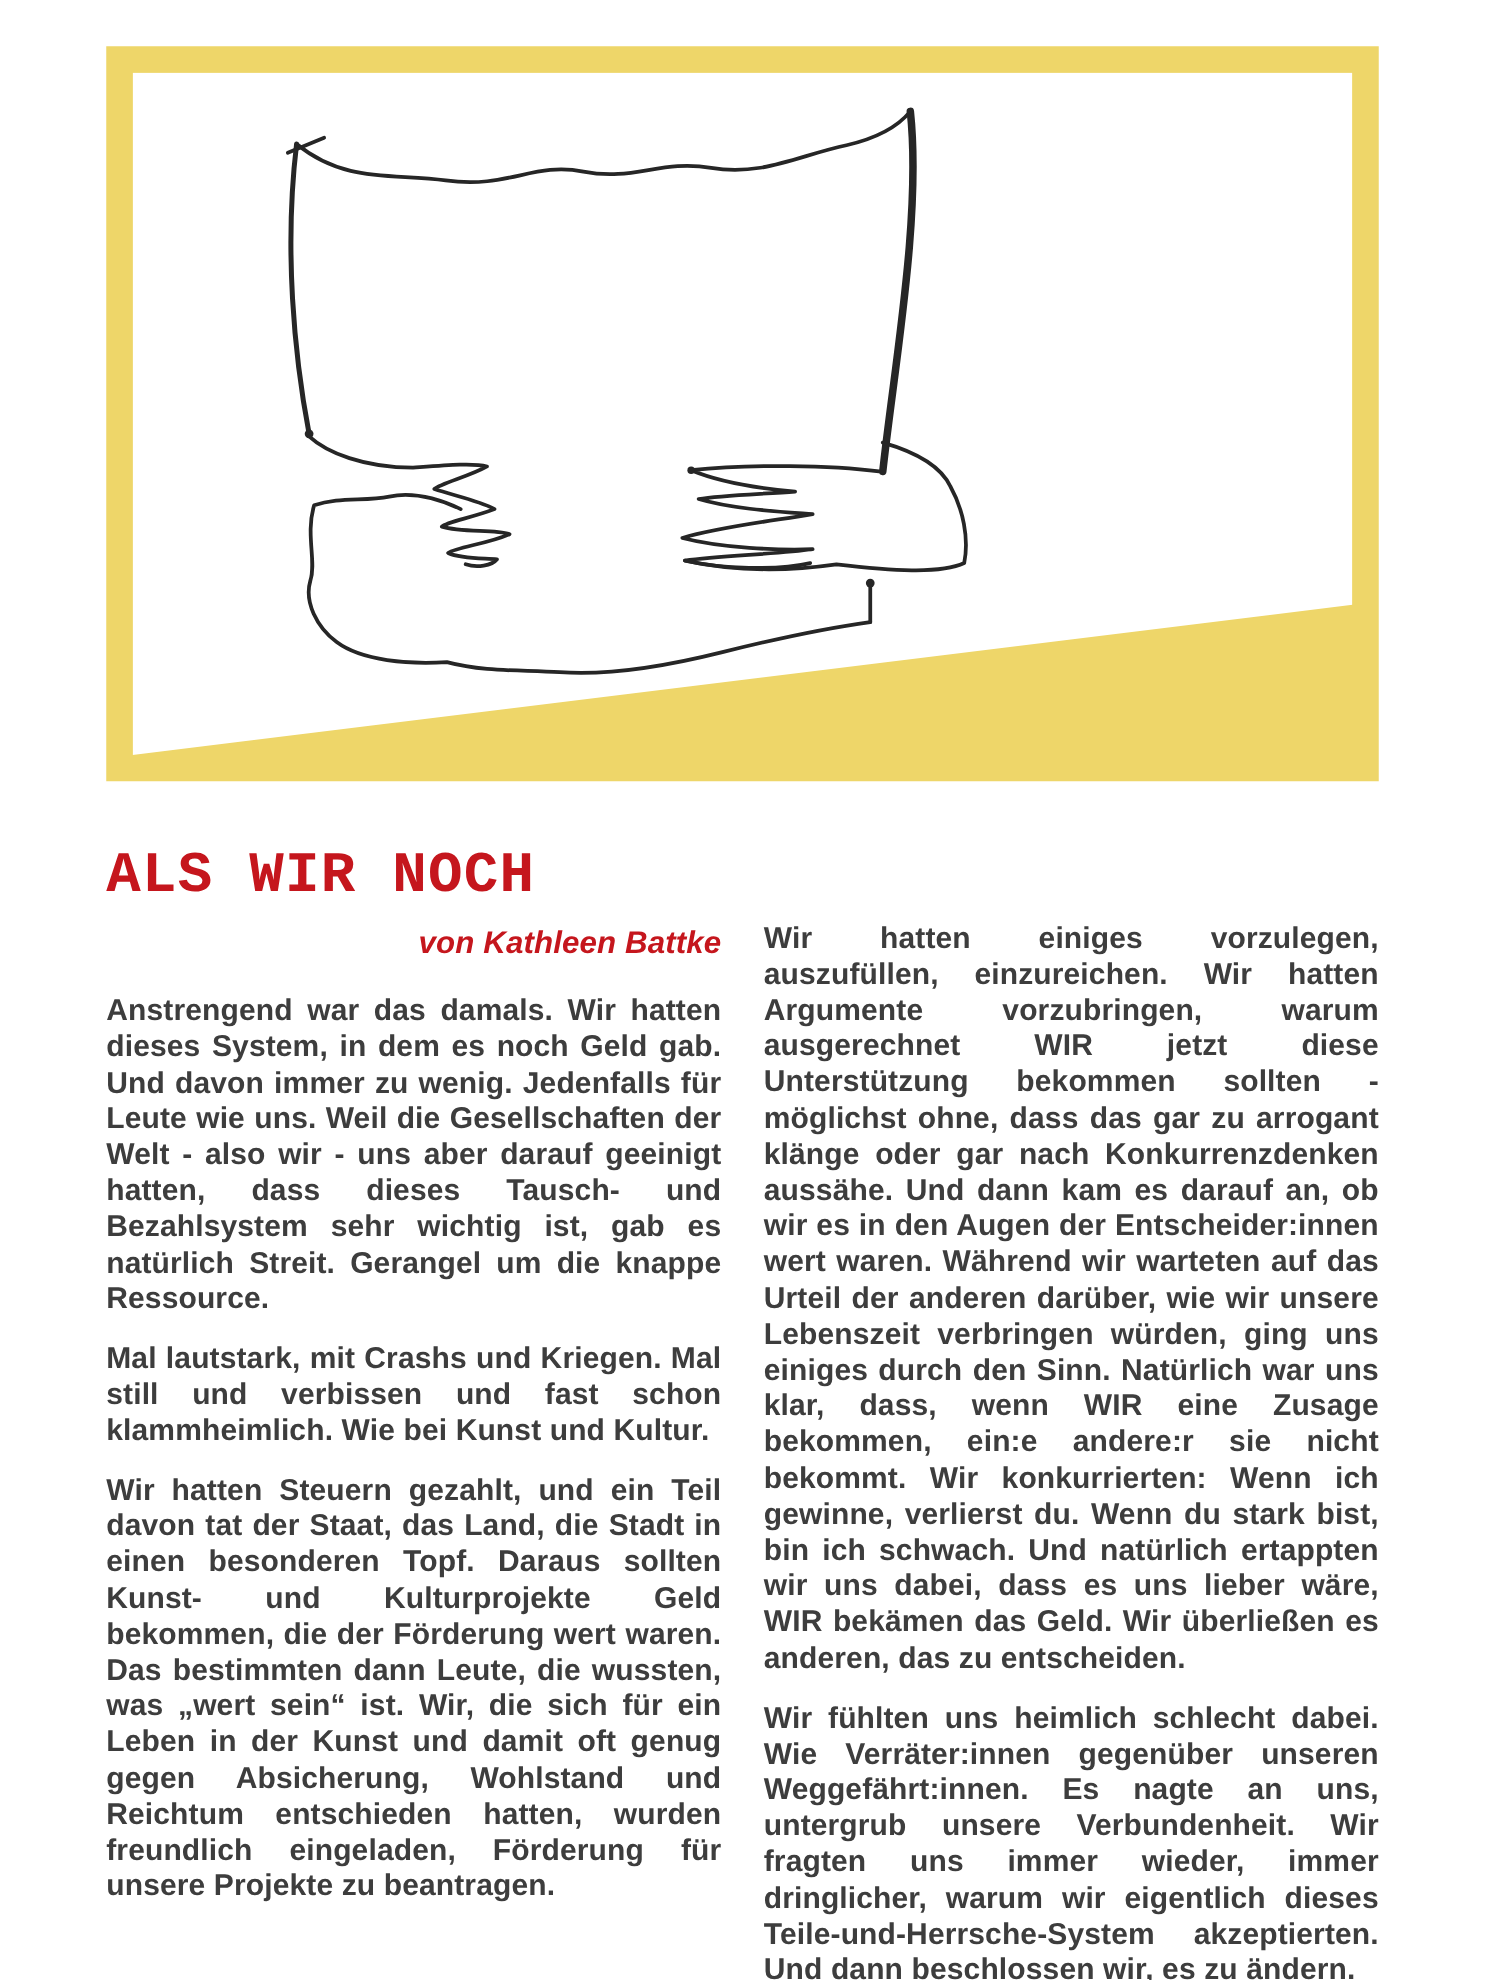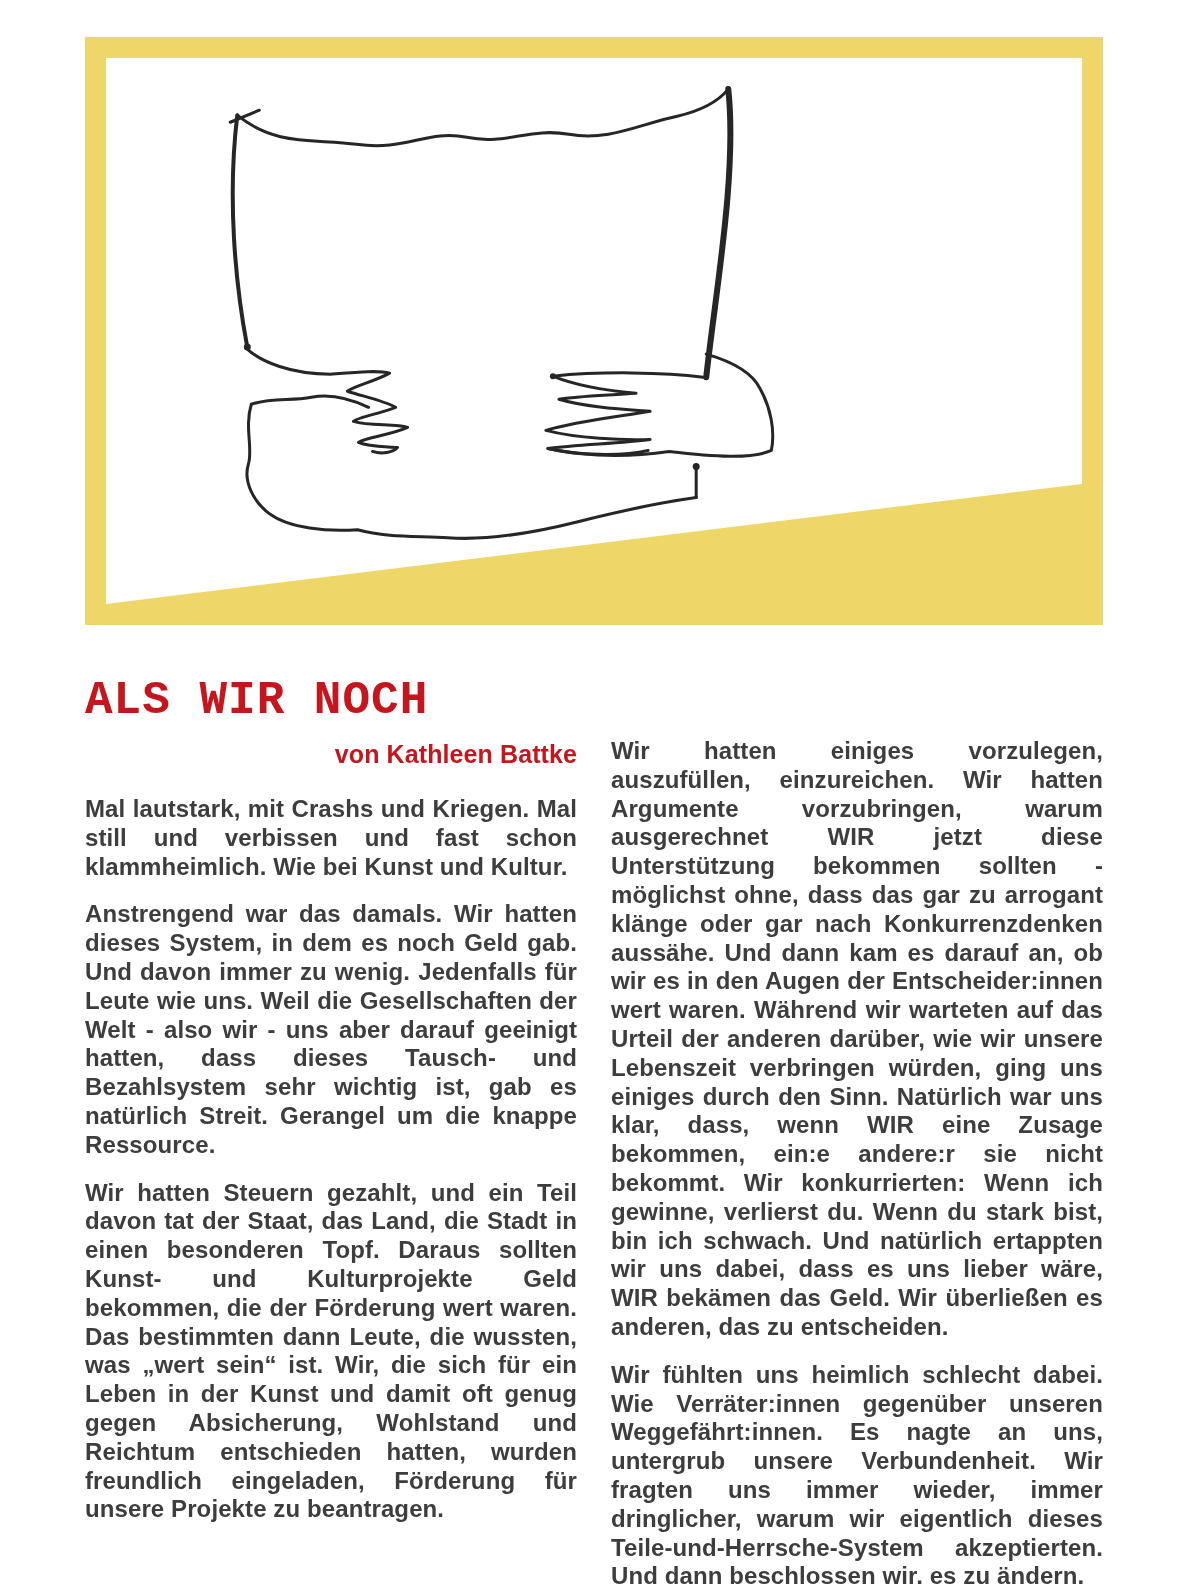--- a/index.html
+++ b/index.html
@@ -54,20 +54,21 @@
     text-align:justify;
     font-size:24px;
     line-height:28.8px;
     font-weight:300;
     color:#3d3d3d;
     letter-spacing:0.1px;
   }
   .col p{margin:0 0 19px 0;font-weight:bold;}
   .byline{
     text-align:right;
+    font-style:italic;
     font-weight:700;
     font-size:25px;
     line-height:30px;
     color:#c5161d;
     margin:2px 0 26px 0;
   }
 </style>
 </head>
 <body>
 
@@ -101,22 +102,22 @@
     </div>
   </figure>
 
   <h1 class="article-title">
     <div>ALS WIR NOCH</div>
   </h1>
 
   <div class="columns">
     <div class="col">
       <div class="byline">von Kathleen Battke</div>
+      <p>Anstrengend war das damals. Wir hatten dieses System, in dem es noch Geld gab. Und davon immer zu wenig. Jedenfalls für Leute wie uns. Weil die Gesellschaften der Welt - also wir - uns aber darauf geeinigt hatten, dass dieses Tausch- und Bezahlsystem sehr wichtig ist, gab es natürlich Streit. Gerangel um die knappe Ressource.</p>
       <p>Mal lautstark, mit Crashs und Kriegen. Mal still und verbissen und fast schon klammheimlich. Wie bei Kunst und Kultur.</p>
-      <p>Anstrengend war das damals. Wir hatten dieses System, in dem es noch Geld gab. Und davon immer zu wenig. Jedenfalls für Leute wie uns. Weil die Gesellschaften der Welt - also wir - uns aber darauf geeinigt hatten, dass dieses Tausch- und Bezahlsystem sehr wichtig ist, gab es natürlich Streit. Gerangel um die knappe Ressource.</p>
       <p>Wir hatten Steuern gezahlt, und ein Teil davon tat der Staat, das Land, die Stadt in einen besonderen Topf. Daraus sollten Kunst- und Kulturprojekte Geld bekommen, die der Förderung wert waren. Das bestimmten dann Leute, die wussten, was „wert sein“ ist.  Wir, die sich für ein Leben in der Kunst und damit oft genug gegen Absicherung, Wohlstand und Reichtum entschieden hatten, wurden freundlich eingeladen, Förderung für unsere Projekte zu beantragen.</p>
     </div>
     <div class="col">
       <p>Wir hatten einiges vorzulegen, auszufüllen, einzureichen. Wir hatten Argumente vorzubringen, warum ausgerechnet WIR jetzt diese Unterstützung bekommen sollten - möglichst ohne, dass das gar zu arrogant klänge oder gar nach Konkurrenzdenken aussähe. Und dann kam es darauf an, ob wir es in den Augen der Entscheider:innen wert waren. Während wir warteten auf das Urteil der anderen darüber, wie wir unsere Lebenszeit verbringen würden, ging uns einiges durch den Sinn. Natürlich war uns klar, dass, wenn WIR eine Zusage bekommen, ein:e andere:r sie nicht bekommt. Wir konkurrierten: Wenn ich gewinne, verlierst du. Wenn du stark bist, bin ich schwach. Und natürlich ertappten wir uns dabei, dass es uns lieber wäre, WIR bekämen das Geld. Wir überließen es anderen, das zu entscheiden.</p>
       <p>Wir fühlten uns heimlich schlecht dabei. Wie Verräter:innen gegenüber unseren Weggefährt:innen. Es nagte an uns, untergrub unsere Verbundenheit. Wir fragten uns immer wieder, immer dringlicher, warum wir eigentlich dieses Teile-und-Herrsche-System akzeptierten. Und dann beschlossen wir, es zu ändern.</p>
     </div>
   </div>
 
 </div>
 

